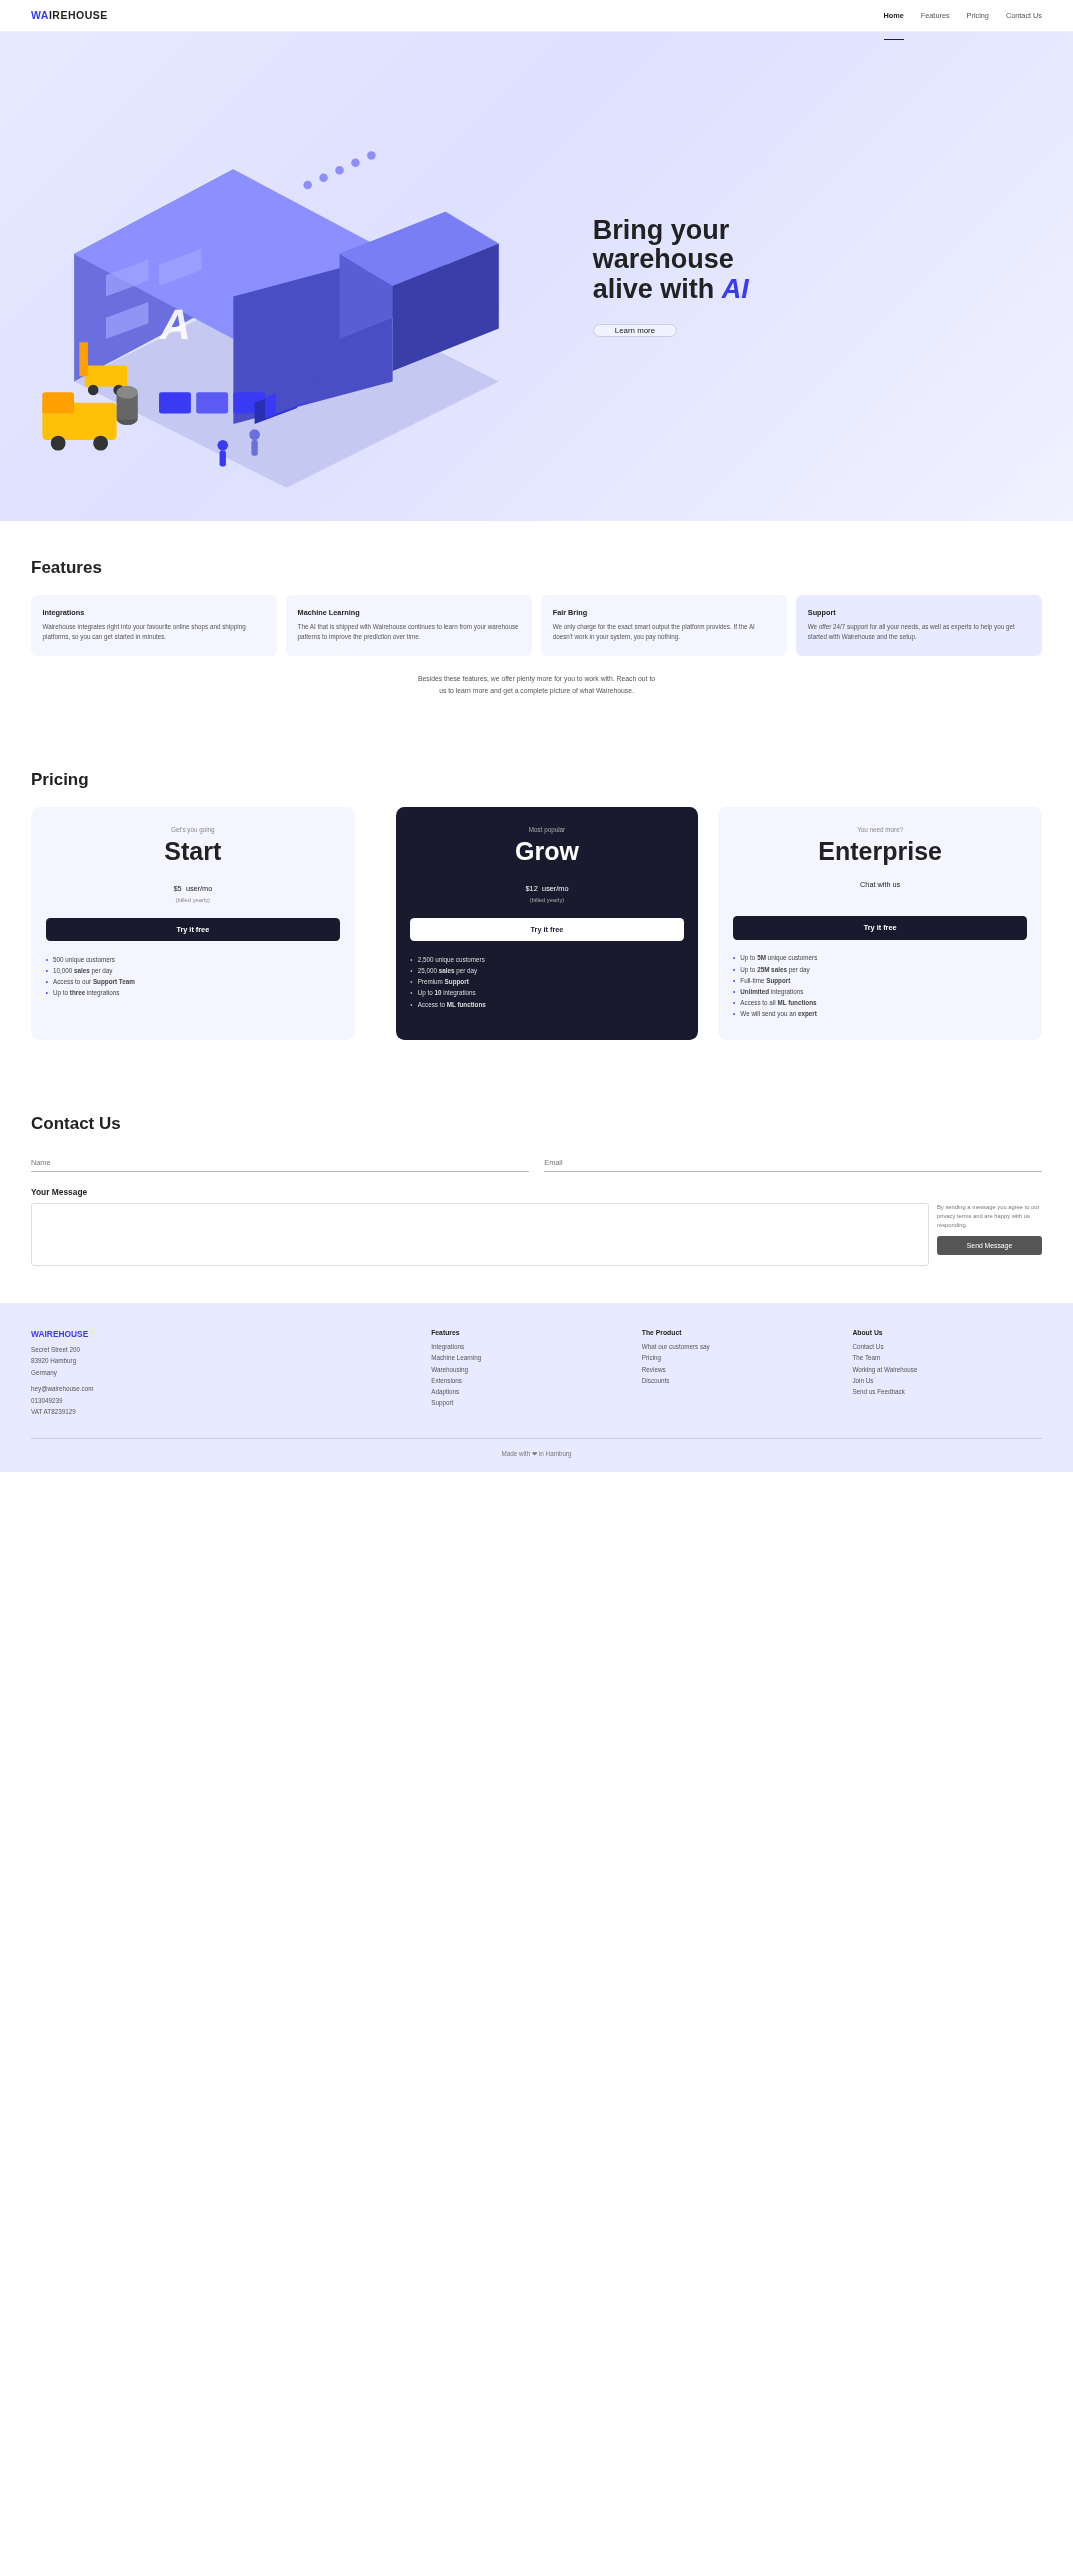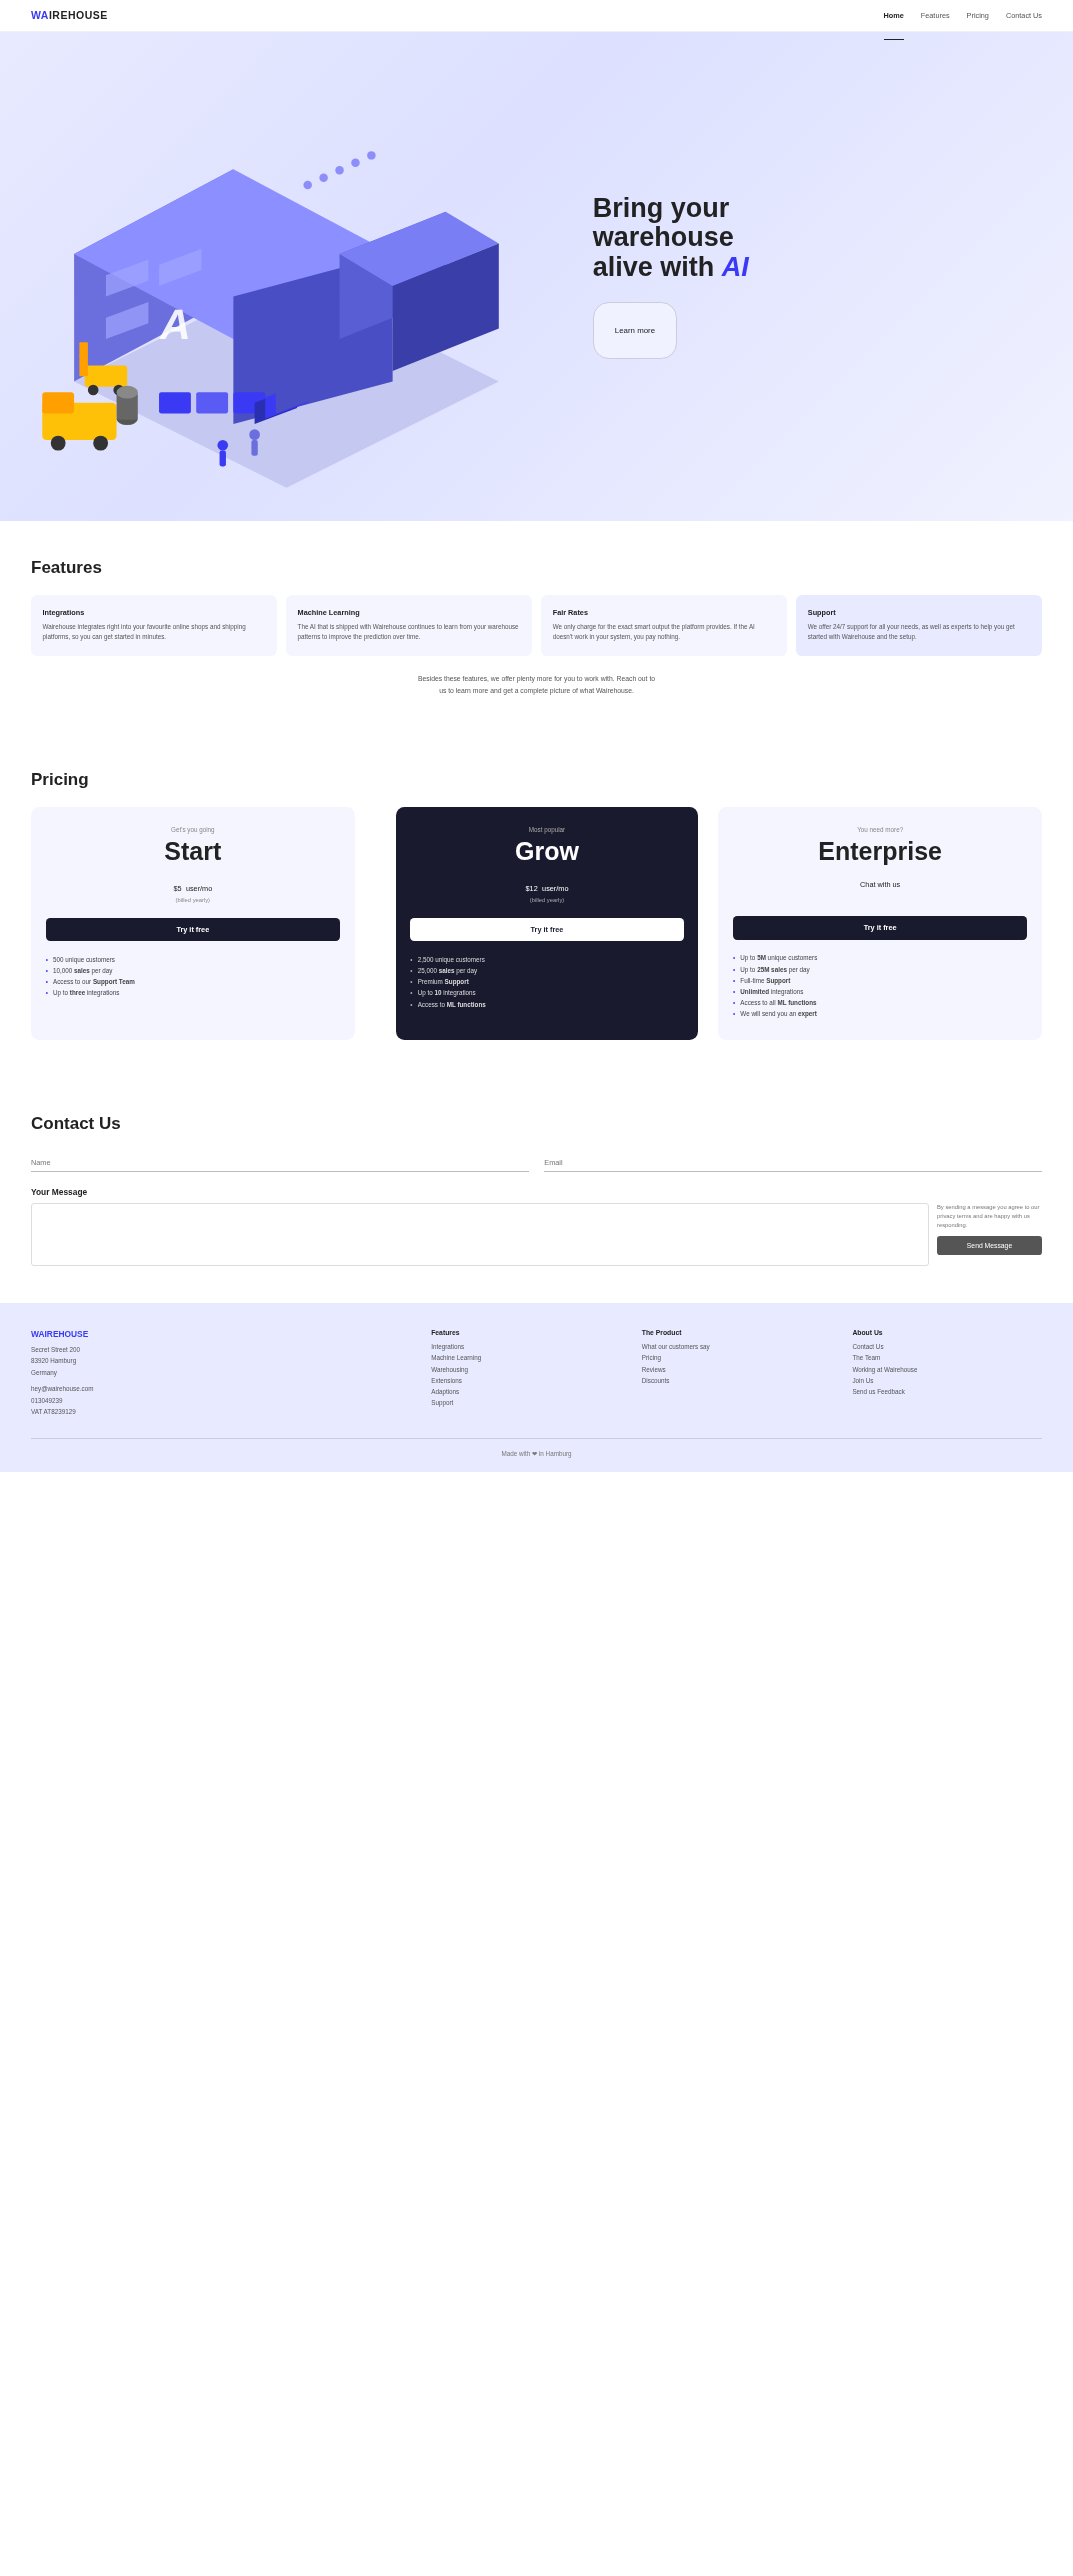--- a/index.html
+++ b/index.html
@@ -24,21 +24,21 @@
     .hero-visual {
       flex: 0 0 52%; position: relative;
     }
     
     .hero-text { flex: 0 0 44%; }
     .hero-text h1 { font-size: 27px; font-weight: 900; line-height: 1.1; margin-bottom: 19px; }
     .hero-text h1 .ai-word {
       color: #3a3af5; font-style: italic;
     }
     .hero-btn {
-      background: #f0f2ff; border: 0.5px solid #ccd; color: #222; padding: 23px 21px;
+      background: #f0f2ff; border: 0.5px solid #ccd; color: #222; padding: 1px 21px;
       border-radius: 15.7px; font-size: 7.9px; cursor: pointer; font-weight: 500;
     }
 
     
     .section { padding: 37px 31px; }
     .section-title { font-size: 17px; font-weight: 900; margin-bottom: 17px; }
     .features-grid { display: grid; grid-template-columns: repeat(4, 1fr); gap: 9.4px; margin-bottom: 17px; }
     .feature-card {
       background: #f4f5ff; border-radius: 6.3px; padding: 13.6px 11.5px;
     }
@@ -201,21 +201,21 @@
   <div class="features-grid">
     <div class="feature-card">
       <h3>Integrations</h3>
       <p>Wairehouse integrates right into your favourite online shops and shipping platforms, so you can get started in minutes.</p>
     </div>
     <div class="feature-card">
       <h3>Machine Learning</h3>
       <p>The AI that is shipped with Wairehouse continues to learn from your warehouse patterns to improve the prediction over time.</p>
     </div>
     <div class="feature-card">
-      <h3>Fair Rates</h3>
+      <h3>Fair Bring</h3>
       <p>We only charge for the exact smart output the platform provides. If the AI doesn't work in your system, you pay nothing.</p>
     </div>
     <div class="feature-card highlighted">
       <h3>Support</h3>
       <p>We offer 24/7 support for all your needs, as well as experts to help you get started with Wairehouse and the setup.</p>
     </div>
   </div>
   <p class="features-note">Besides these features, we offer plenty more for you to work with. Reach out to us to learn more and get a complete picture of what Wairehouse.</p>
 </section>
 

